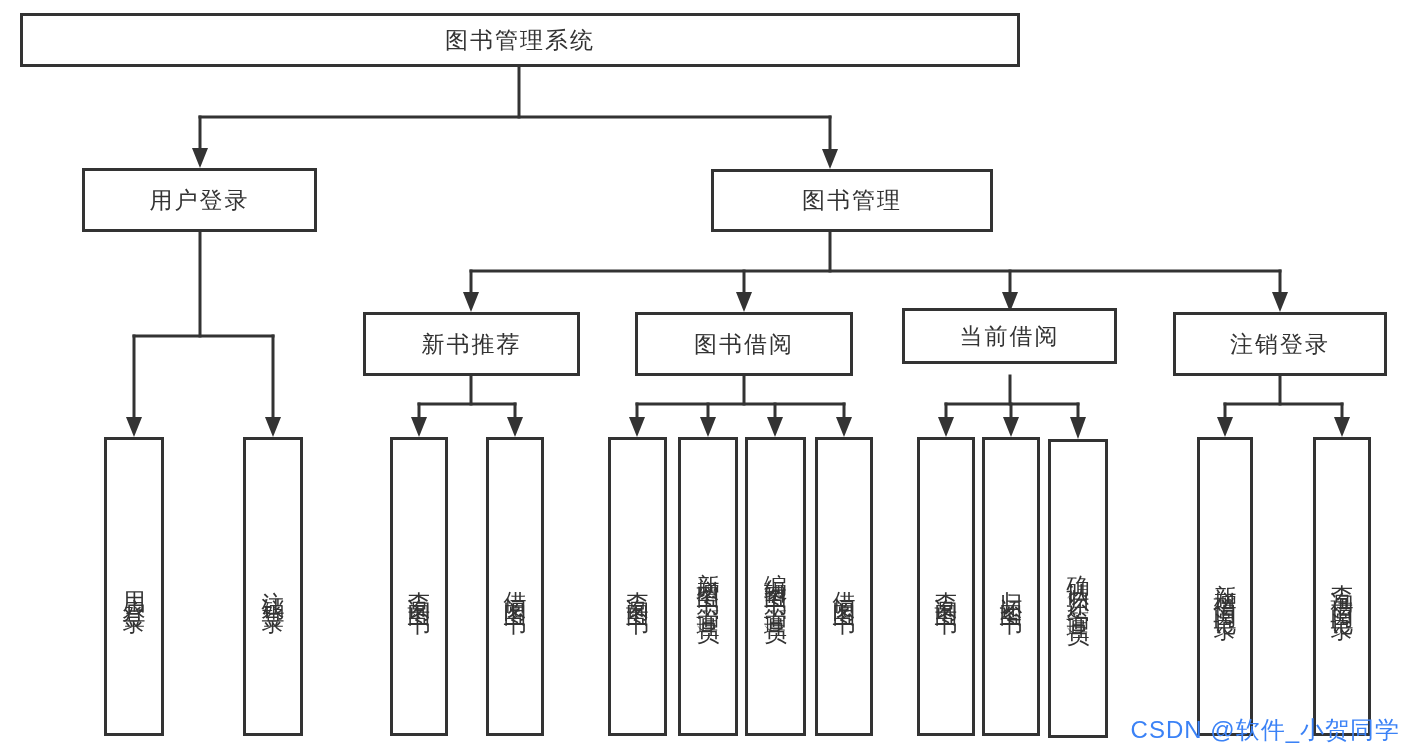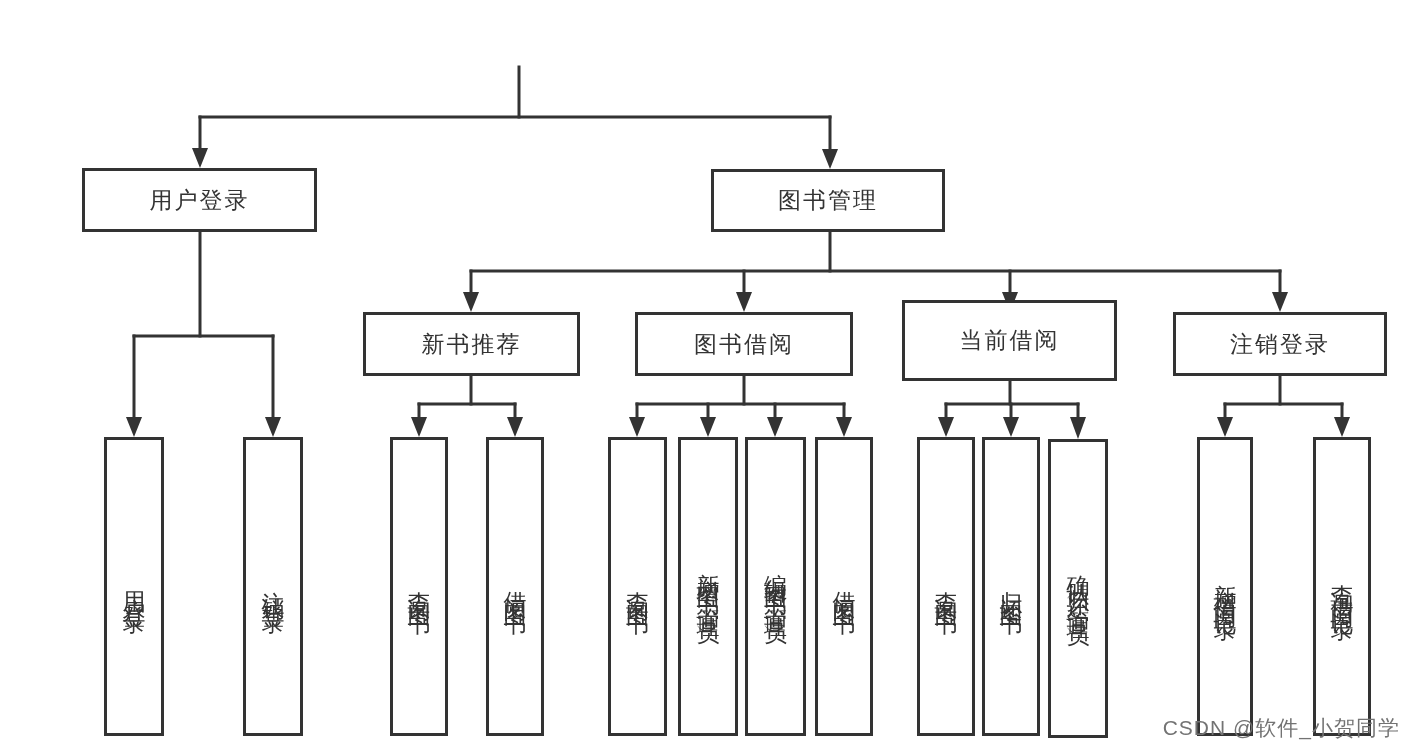--- a/index.html
+++ b/index.html
@@ -27,22 +27,22 @@
     text-orientation:mixed;
     font-size:23px;
     letter-spacing:7px;
     line-height:1;
     color:#333333;
     white-space:nowrap;
   }
   .watermark{
     position:absolute;
     right:5px;top:714px;
-    font-size:21px;
-    color:#737373;
+    font-size:24px;
+    color:#3b82f6;
     letter-spacing:1px;
     white-space:nowrap;
   }
 </style>
 </head>
 <body>
 
 <div class="stage">
 
   <svg class="wires" width="1405" height="747" viewBox="0 0 1405 747">
@@ -114,35 +114,38 @@
     <g>
       <line x1="1280" y1="376" x2="1280" y2="404"></line>
       <line x1="1225" y1="404" x2="1342" y2="404"></line>
       <line x1="1225" y1="404" x2="1225" y2="419"></line>
       <polygon points="1217,417 1233,417 1225,437"></polygon>
       <line x1="1342" y1="404" x2="1342" y2="419"></line>
       <polygon points="1334,417 1350,417 1342,437"></polygon>
     </g>
   </svg>
 
+  <div class="node" style="left:20px;top:13px;width:1000px;height:54px">
+    <span class="hlabel">图书管理系统</span>
+  </div>
 
   <div class="node" style="left:82px;top:168px;width:235px;height:64px">
     <span class="hlabel">用户登录</span>
   </div>
-  <div class="node" style="left:711px;top:169px;width:234px;height:63px">
+  <div class="node" style="left:711px;top:169px;width:282px;height:63px">
     <span class="hlabel">图书管理</span>
   </div>
 
   <div class="node" style="left:635px;top:312px;width:218px;height:64px">
     <span class="hlabel">图书借阅</span>
   </div>
   <div class="node" style="left:363px;top:312px;width:217px;height:64px">
     <span class="hlabel">新书推荐</span>
   </div>
-  <div class="node" style="left:902px;top:300px;width:215px;height:81px">
+  <div class="node" style="left:902px;top:308px;width:215px;height:56px">
     <span class="hlabel">当前借阅</span>
   </div>
   <div class="node" style="left:1173px;top:312px;width:214px;height:64px">
     <span class="hlabel">注销登录</span>
   </div>
 
   <div class="node leaf" style="left:104px;top:437px;width:60px;height:299px">
     <span class="vtext">用户登录</span>
   </div>
   <div class="node leaf" style="left:243px;top:437px;width:60px;height:299px">

